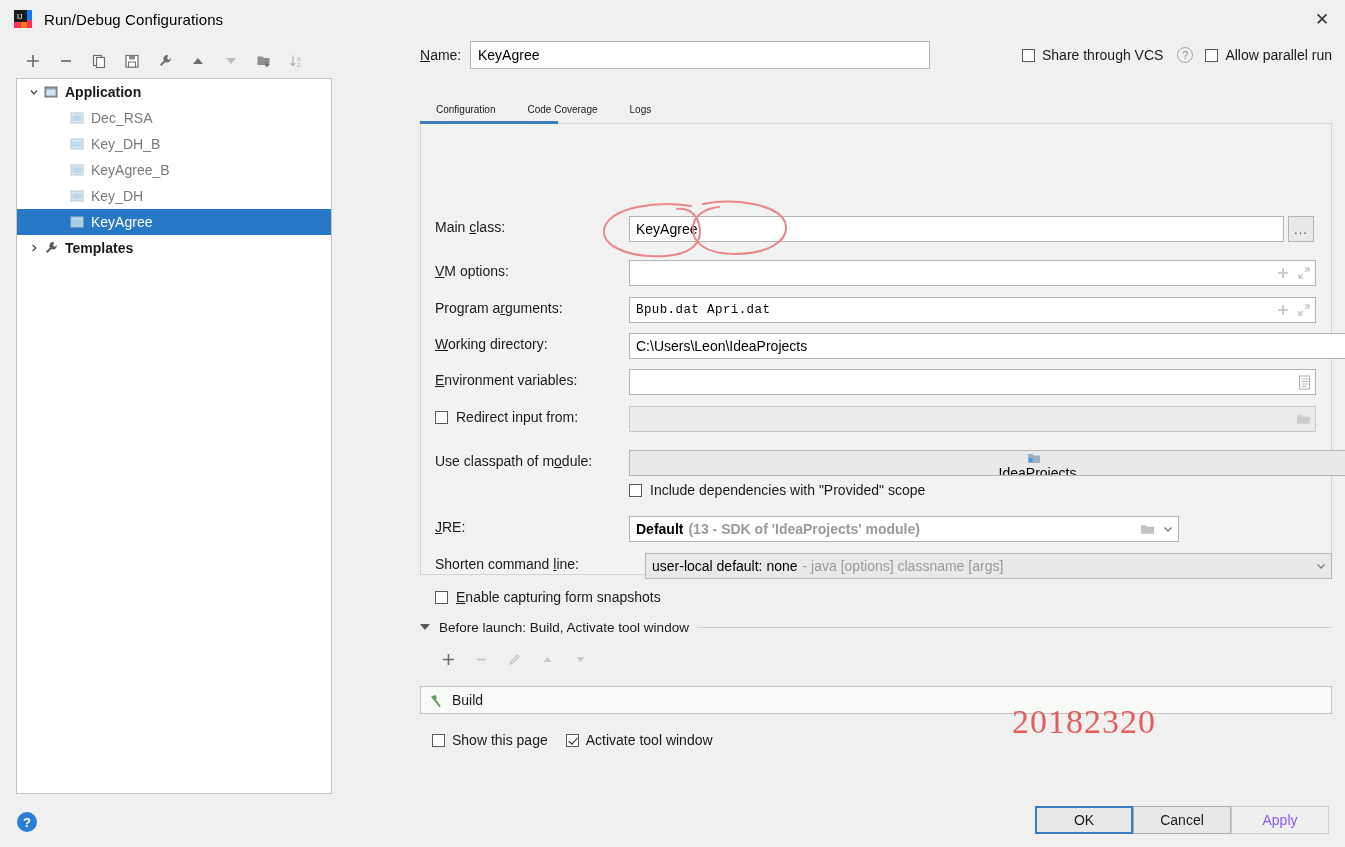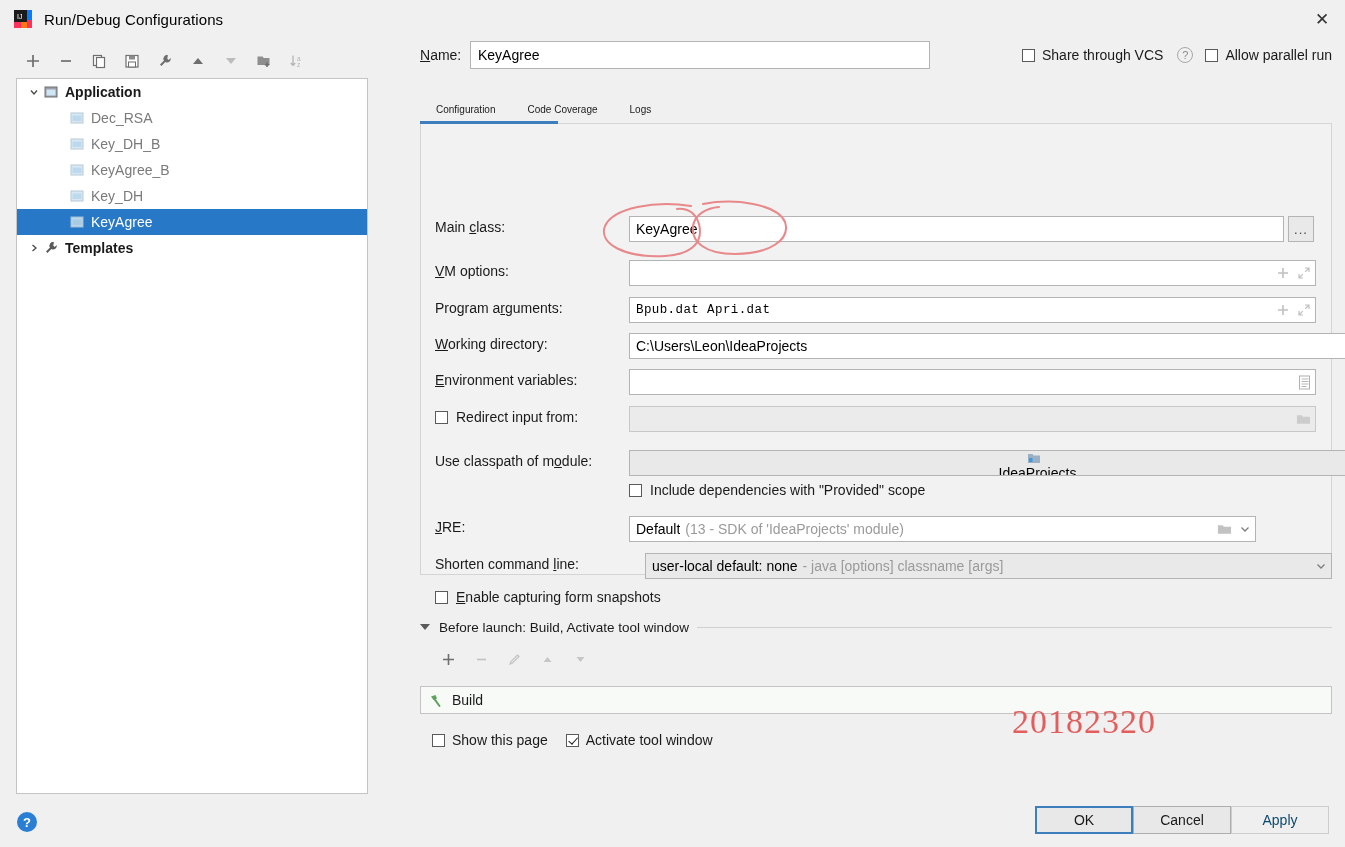--- a/index.html
+++ b/index.html
@@ -30,21 +30,21 @@
   
   .lefttool{
     position:absolute; left:16px; top:46px; width:300px; height:30px;
     display:flex; align-items:center; gap:0px;
   }
   .ltbtn{ width:33px;height:28px;display:flex;align-items:center;justify-content:center;}
   .ltbtn svg{display:block;}
 
   
   .treepanel{
-    position:absolute; left:16px; top:78px; width:352px; height:716px;
+    position:absolute; left:16px; top:78px; width:316px; height:716px;
     background:#ffffff; border:1px solid #c4c4c4;
     overflow:hidden;
   }
   .trow{
     height:26px; display:flex; align-items:center; padding-left:8px;
     font-size:14px; white-space:nowrap; user-select:none;
   }
   .trow.sel{ background:#2878c8; color:#ffffff; }
   .tw{ width:18px;height:18px;display:flex;align-items:center;justify-content:center;flex:0 0 auto; }
   .ticon{ width:16px;height:16px;margin-right:6px;flex:0 0 auto;}
@@ -134,21 +134,21 @@
     position:absolute; left:17px; top:812px; width:20px;height:20px;border-radius:50%;
     background:#2a7fd4; color:#fff; font-size:13px; font-weight:bold;
     display:flex;align-items:center;justify-content:center;
   }
   .footer{ position:absolute; right:16px; top:806px; display:flex; }
   .btn{
     width:98px;height:28px; border:1px solid #adadad; background:#e8e8e8;
     display:flex;align-items:center;justify-content:center; font-size:14px; color:#1a1a1a;
   }
   .btn.primary{ border:2px solid #3d7ebd; background:#e8e8e8; }
-  .btn.disabled{ color:#0c4a6e; border-color:#cdcdcd; background:#efefef; }
+  .btn.disabled{ color:#8b5cf6; border-color:#cdcdcd; background:#efefef; }
 
   .annot{ position:absolute; left:595px; top:196px; pointer-events:none; }
 </style>
 </head>
 <body>
 
 <div class="titlebar">
   <span class="tb-icon">
     <svg width="18" height="18" viewBox="0 0 18 18">
       <rect x="0" y="0" width="18" height="18" fill="#1b1b1b"></rect>
@@ -424,21 +424,21 @@
     </div>
 
     <div class="frow" style="left:208px; top:358px;">
       <span class="cbox"></span>
       <span class="flabel" style="margin-left:8px;">Include dependencies with "Provided" scope</span>
     </div>
 
     <div class="frow" style="left:14px; top:395px;">
       <span class="flabel"><span class="u">J</span>RE:</span>
     </div>
-    <div class="fin" style="position:absolute;left:208px;top:392px;width:627px;">
+    <div class="fin" style="position:absolute;left:208px;top:392px;width:550px;font-weight:bold;">
       <span class="val">Default</span>
       <span class="hint">(13 - SDK of 'IdeaProjects' module)</span>
       <span class="adorn">
         <svg width="15" height="14" viewBox="0 0 16 14">
             <path d="M1 3h5l1.2 1.5H15V12H1z" fill="#c2c2c2"></path>
           </svg>
         <svg width="12" height="12" viewBox="0 0 12 12">
             <path d="M2.5 4.5 L6 8 L9.5 4.5" stroke="#7d7d7d" stroke-width="1.3" fill="none"></path>
           </svg>
       </span>

